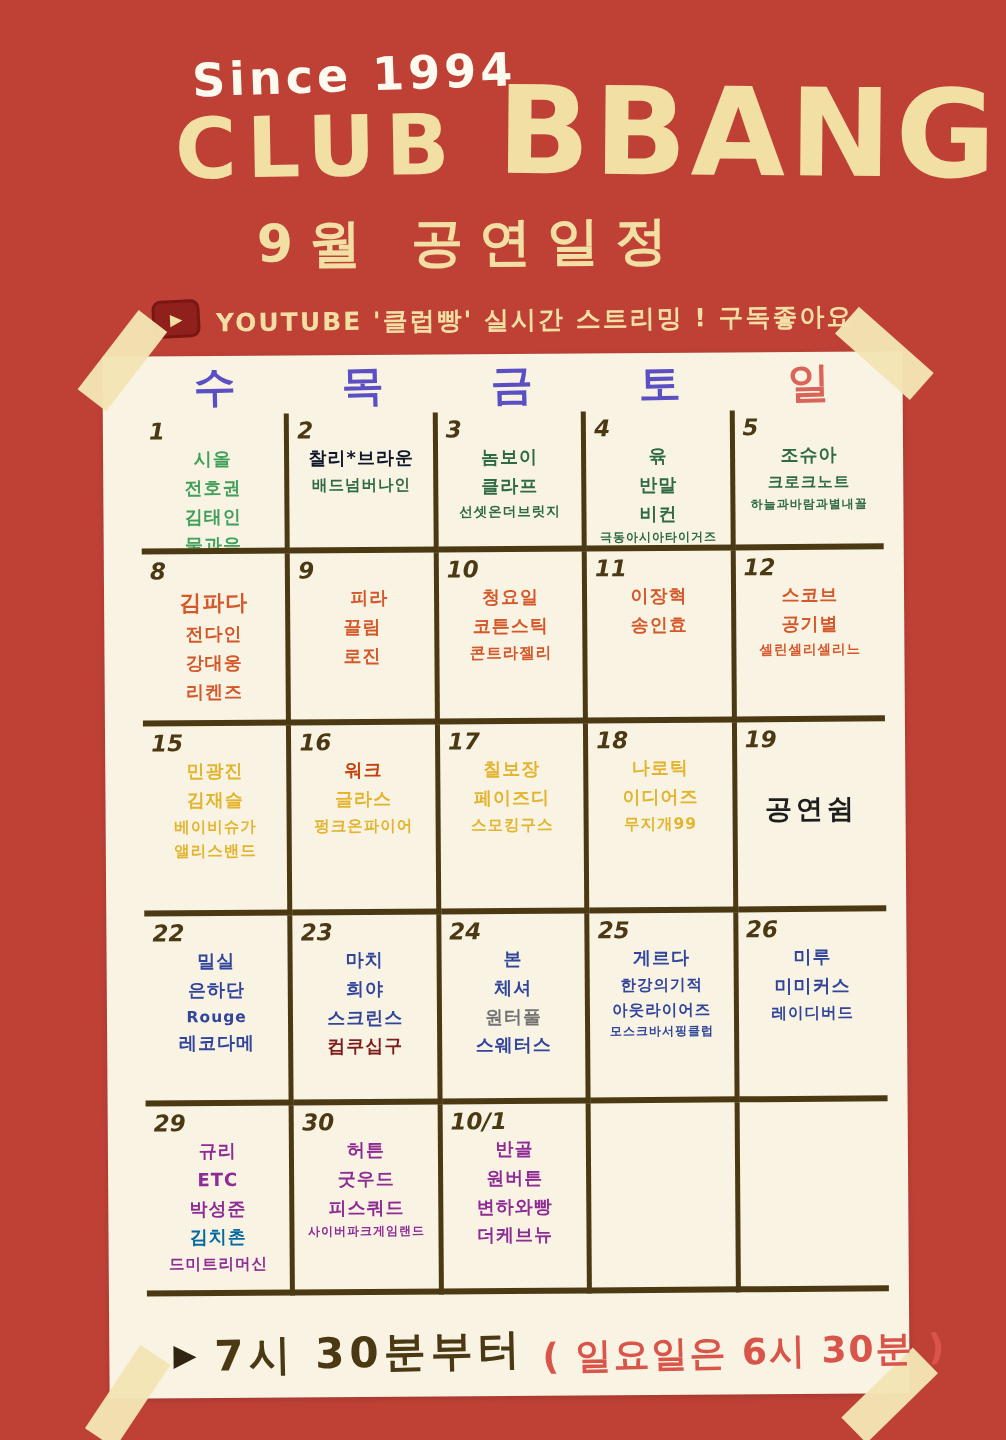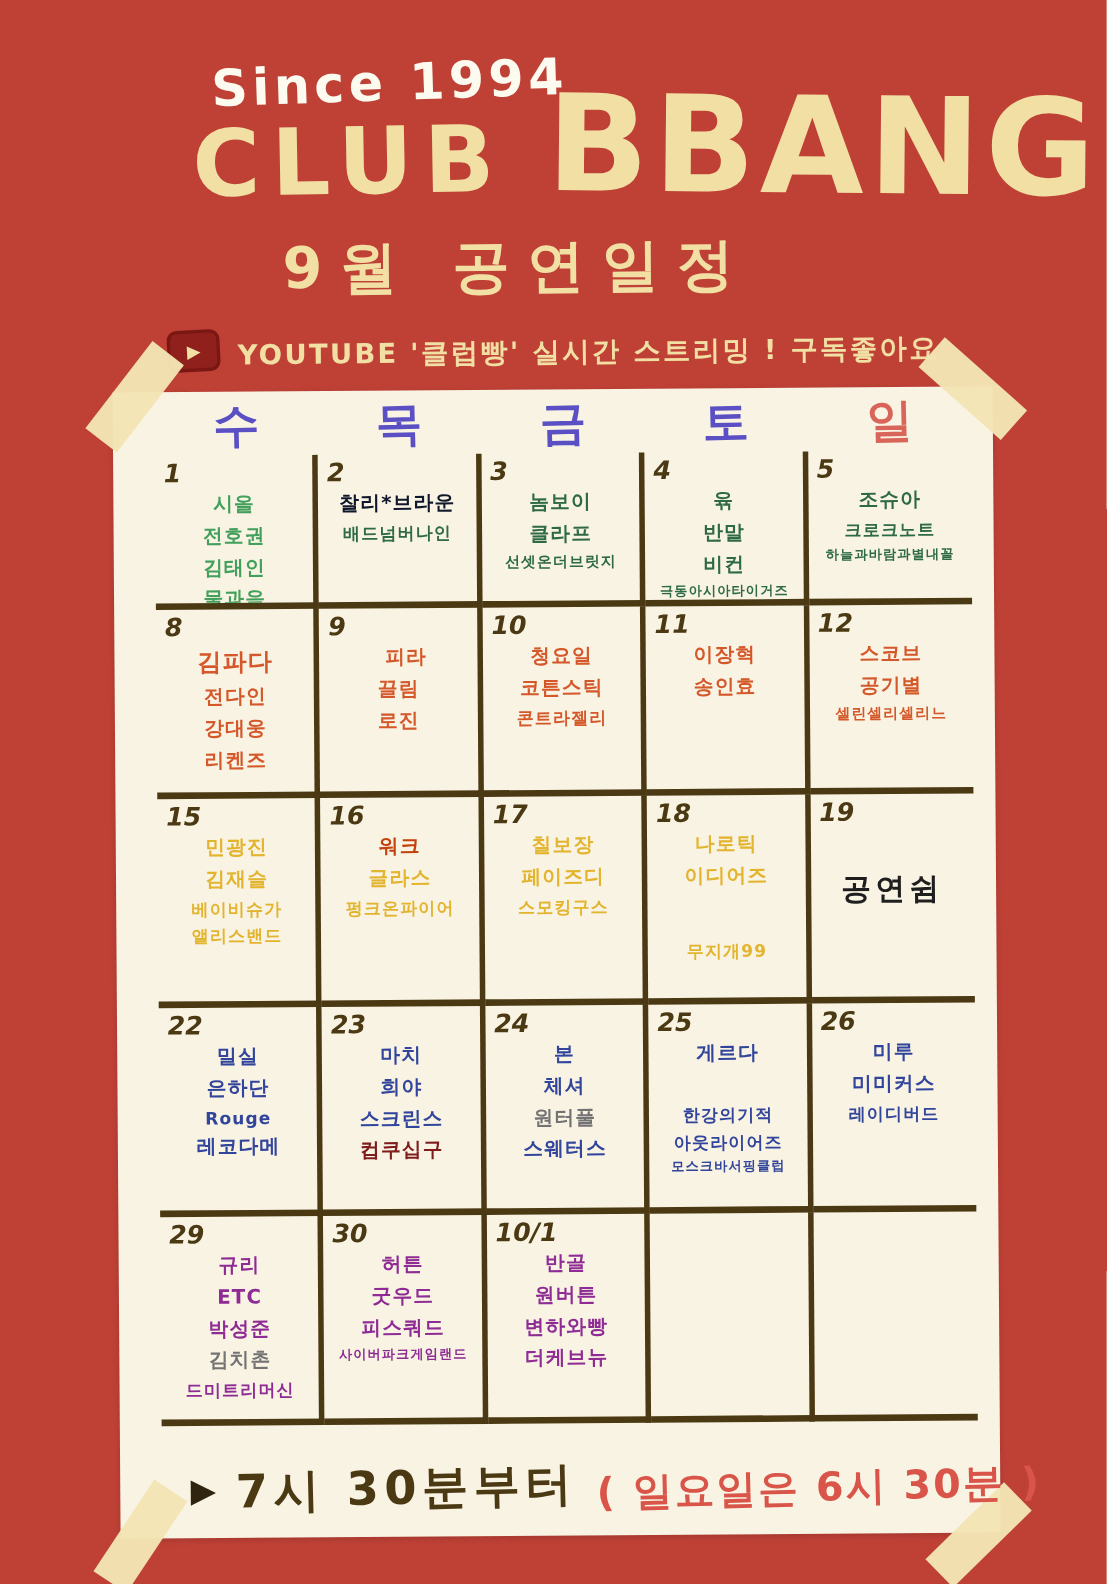--- a/index.html
+++ b/index.html
@@ -216,21 +216,21 @@
           <div class="artist" style="font-size: 18px; color: rgb(227, 180, 46);">칠보장</div>
           <div class="artist" style="font-size: 18px; color: rgb(227, 180, 46);">페이즈디</div>
           <div class="artist" style="font-size: 15.5px; color: rgb(227, 180, 46);">스모킹구스</div>
         </div>
       </div>
       <div class="cell">
         <div class="date">18</div>
         <div class="lines">
           <div class="artist" style="font-size: 18px; color: rgb(227, 180, 46);">나로틱</div>
           <div class="artist" style="font-size: 18px; color: rgb(227, 180, 46);">이디어즈</div>
-          <div class="artist" style="font-size: 15.5px; color: rgb(227, 180, 46); margin-top: 41px;">무지개99</div>
+          <div class="artist" style="font-size: 15.5px; color: rgb(227, 180, 46);">무지개99</div>
         </div>
       </div>
       <div class="cell">
         <div class="date">19</div>
         <div class="lines">
           <div class="artist big" style="font-size: 18px; color: rgb(30, 30, 30);">공연쉼</div>
         </div>
       </div>
       <div class="cell">
         <div class="date">22</div>
@@ -256,40 +256,40 @@
           <div class="artist" style="font-size: 18px; color: rgb(49, 69, 156);">본</div>
           <div class="artist" style="font-size: 18px; color: rgb(49, 69, 156);">체셔</div>
           <div class="artist" style="font-size: 18px; color: #737373;">원터풀</div>
           <div class="artist" style="font-size: 18px; color: rgb(49, 69, 156);">스웨터스</div>
         </div>
       </div>
       <div class="cell">
         <div class="date">25</div>
         <div class="lines">
           <div class="artist" style="font-size: 18px; color: rgb(49, 69, 156);">게르다</div>
-          <div class="artist" style="font-size: 15.5px; color: rgb(49, 69, 156); margin-top: 29px;">한강의기적</div>
+          <div class="artist" style="font-size: 15.5px; color: rgb(49, 69, 156);">한강의기적</div>
           <div class="artist" style="font-size: 15.5px; color: rgb(49, 69, 156);">아웃라이어즈</div>
           <div class="artist" style="font-size: 12px; color: rgb(49, 69, 156);">모스크바서핑클럽</div>
         </div>
       </div>
       <div class="cell">
         <div class="date">26</div>
         <div class="lines">
           <div class="artist" style="font-size: 18px; color: rgb(49, 69, 156);">미루</div>
           <div class="artist" style="font-size: 18px; color: rgb(49, 69, 156);">미미커스</div>
           <div class="artist" style="font-size: 15.5px; color: rgb(49, 69, 156);">레이디버드</div>
         </div>
       </div>
       <div class="cell">
         <div class="date">29</div>
         <div class="lines">
           <div class="artist" style="font-size: 18px; color: rgb(142, 43, 148);">규리</div>
           <div class="artist" style="font-size: 18px; color: rgb(142, 43, 148);">ETC</div>
           <div class="artist" style="font-size: 18px; color: rgb(142, 43, 148);">박성준</div>
-          <div class="artist" style="font-size: 18px; color: #737373;">김치촌</div>
+          <div class="artist" style="font-size: 18px; color: #0369a1;">김치촌</div>
           <div class="artist" style="font-size: 15.5px; color: rgb(142, 43, 148);">드미트리머신</div>
         </div>
       </div>
       <div class="cell">
         <div class="date">30</div>
         <div class="lines">
           <div class="artist" style="font-size: 18px; color: rgb(142, 43, 148);">허튼</div>
           <div class="artist" style="font-size: 18px; color: rgb(142, 43, 148);">굿우드</div>
           <div class="artist" style="font-size: 18px; color: rgb(142, 43, 148);">피스쿼드</div>
           <div class="artist" style="font-size: 12px; color: rgb(142, 43, 148);">사이버파크게임랜드</div>

